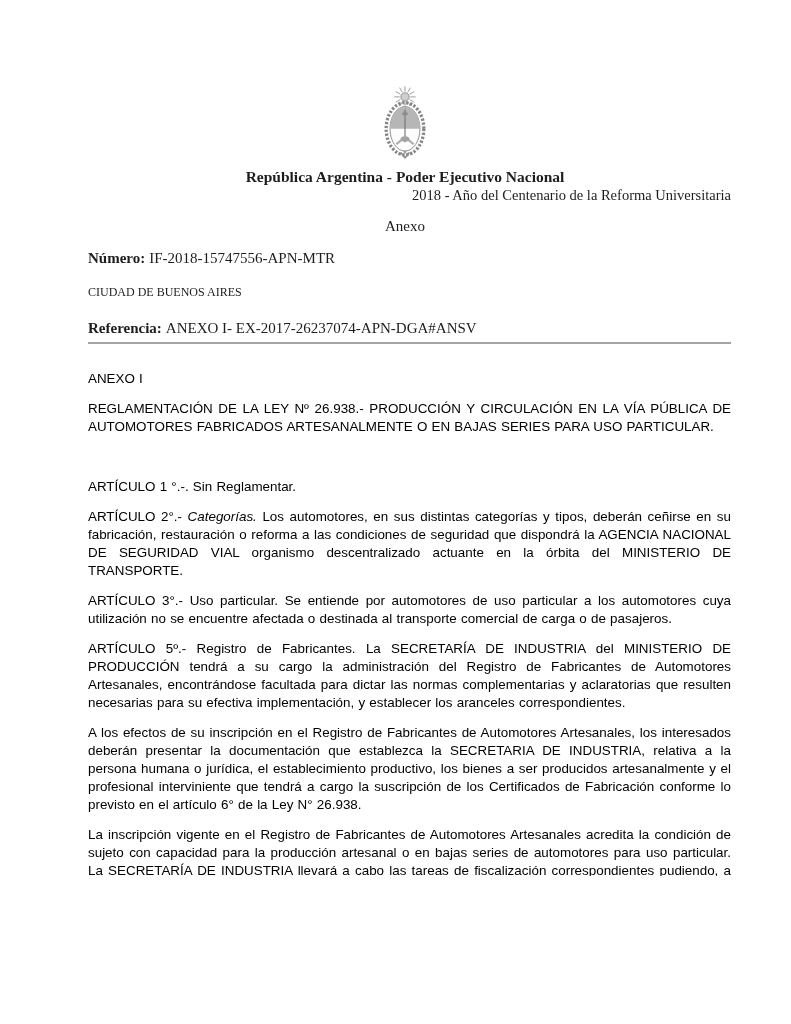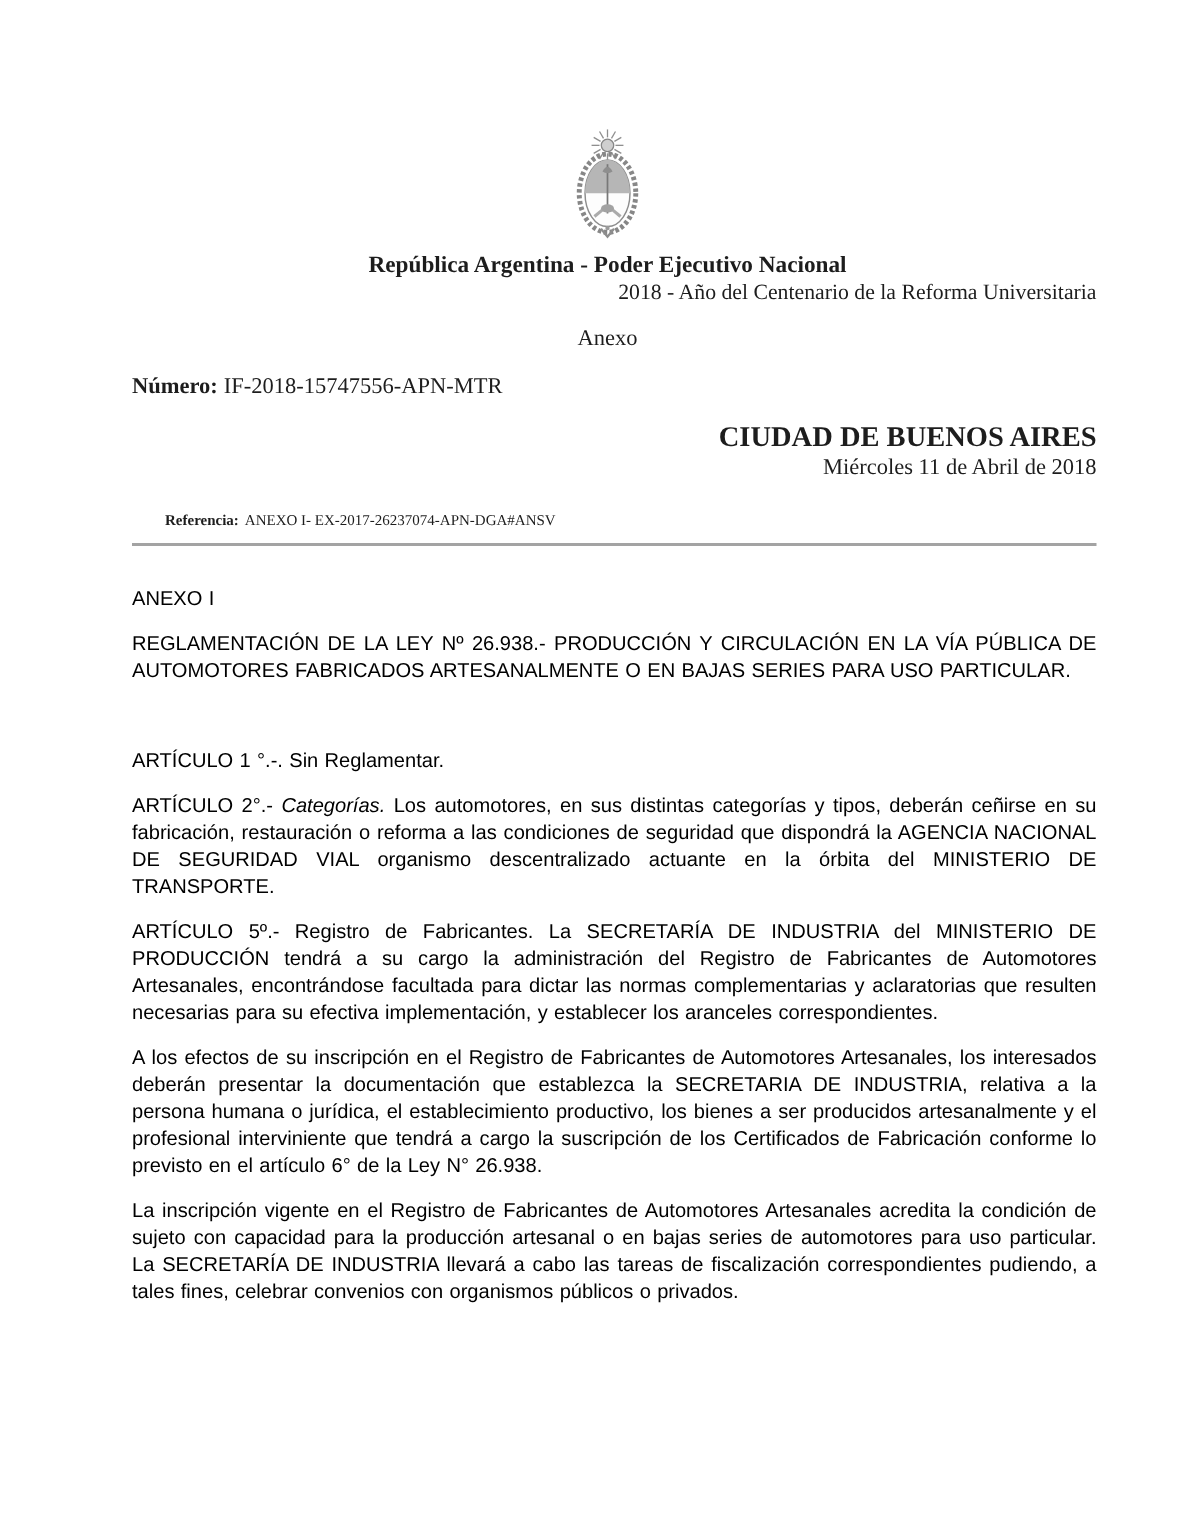--- a/index.html
+++ b/index.html
@@ -15,23 +15,23 @@
   }
   .center{text-align:center;margin-left:-9px;}
   .coat-wrap{margin-top:84px;}
   .coat{display:block;margin:0 auto;width:58px;height:78px;}
   .org-line{margin-top:5px;font-size:15.5px;line-height:19px;font-weight:bold;}
   .year-line{font-size:14.5px;line-height:18px;text-align:right;}
   .doc-type{margin-top:13px;font-size:15px;line-height:18px;font-weight:normal;}
   .number-row{margin-top:14px;font-size:15px;line-height:18px;}
   .label{font-weight:bold;}
   .value{margin-left:4px;}
-  .city-line{margin-top:16px;font-size:19px;line-height:18px;text-align:right;font-weight:bold;}
+  .city-line{margin-top:16px;font-size:12px;line-height:18px;text-align:left;}
   .date-line{margin-top:2px;font-size:15px;line-height:18px;text-align:right;}
-  .reference-row{margin-top:18px;font-size:10px;line-height:18px;margin-left:22px;}
+  .reference-row{margin-top:18px;font-size:15px;line-height:18px;}
   .rule{border:none;height:2px;background:#a3a3a3;margin:5px 0 0 0;}
   .doc-body{
     margin-top:26px;
     font-family:"Liberation Sans", sans-serif;
     font-size:13.4px;line-height:18px;
     color:#000000;
     word-spacing:0.5px;
   }
   .doc-body p{margin:12px 0 0 0;text-align:justify;}
   .doc-body p:first-child{margin-top:0;}
@@ -77,38 +77,38 @@
 
     <div class="org-line center">República Argentina - Poder Ejecutivo Nacional</div>
     <div class="year-line center">2018 - Año del Centenario de la Reforma Universitaria</div>
     <div class="doc-type center">Anexo</div>
 
     <div class="number-row">
       <span class="label">Número:</span><span class="value">IF-2018-15747556-APN-MTR</span>
     </div>
 
     <div class="city-line">CIUDAD DE BUENOS AIRES</div>
-    <div class="date-line">Miércoles 11 de Abril de 2018</div>
 
     <div class="reference-row">
       <span class="label">Referencia:</span><span class="value">ANEXO I- EX-2017-26237074-APN-DGA#ANSV</span>
     </div>
 
     <hr class="rule">
   </header>
 
   <main class="doc-body">
     <p>ANEXO I</p>
 
     <p>REGLAMENTACIÓN DE LA LEY Nº 26.938.- PRODUCCIÓN Y CIRCULACIÓN EN LA VÍA PÚBLICA DE AUTOMOTORES FABRICADOS ARTESANALMENTE O EN BAJAS SERIES PARA USO PARTICULAR.</p>
 
     <p class="gap-before">ARTÍCULO 1 °.-. Sin Reglamentar.</p>
 
     <p><span>ARTÍCULO 2°.- </span><em>Categorías.</em><span> Los automotores, en sus distintas categorías y tipos, deberán ceñirse en su fabricación, restauración o reforma a las condiciones de seguridad que dispondrá la AGENCIA NACIONAL DE SEGURIDAD VIAL organismo descentralizado actuante en la órbita del MINISTERIO DE TRANSPORTE.</span></p>
 
+    <p>ARTÍCULO 3°.- Uso particular. Se entiende por automotores de uso particular a los automotores cuya utilización no se encuentre afectada o destinada al transporte comercial de carga o de pasajeros.</p>
 
 
     <p>ARTÍCULO 5º.- Registro de Fabricantes. La SECRETARÍA DE INDUSTRIA del MINISTERIO DE PRODUCCIÓN tendrá a su cargo la administración del Registro de Fabricantes de Automotores Artesanales, encontrándose facultada para dictar las normas complementarias y aclaratorias que resulten necesarias para su efectiva implementación, y establecer los aranceles correspondientes.</p>
 
     <p>A los efectos de su inscripción en el Registro de Fabricantes de Automotores Artesanales, los interesados deberán presentar la documentación que establezca la SECRETARIA DE INDUSTRIA, relativa a la persona humana o jurídica, el establecimiento productivo, los bienes a ser producidos artesanalmente y el profesional interviniente que tendrá a cargo la suscripción de los Certificados de Fabricación conforme lo previsto en el artículo 6° de la Ley N° 26.938.</p>
 
     <p>La inscripción vigente en el Registro de Fabricantes de Automotores Artesanales acredita la condición de sujeto con capacidad para la producción artesanal o en bajas series de automotores para uso particular. La SECRETARÍA DE INDUSTRIA llevará a cabo las tareas de fiscalización correspondientes pudiendo, a tales fines, celebrar convenios con organismos públicos o privados.</p>
 
   </main>
 

